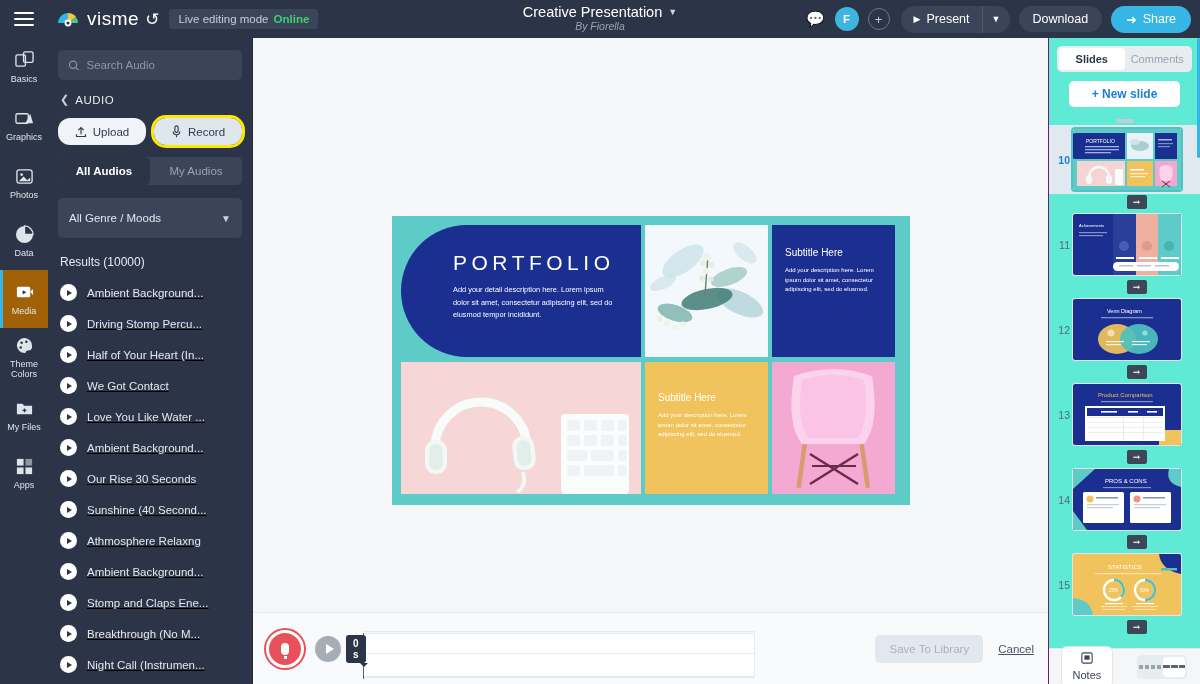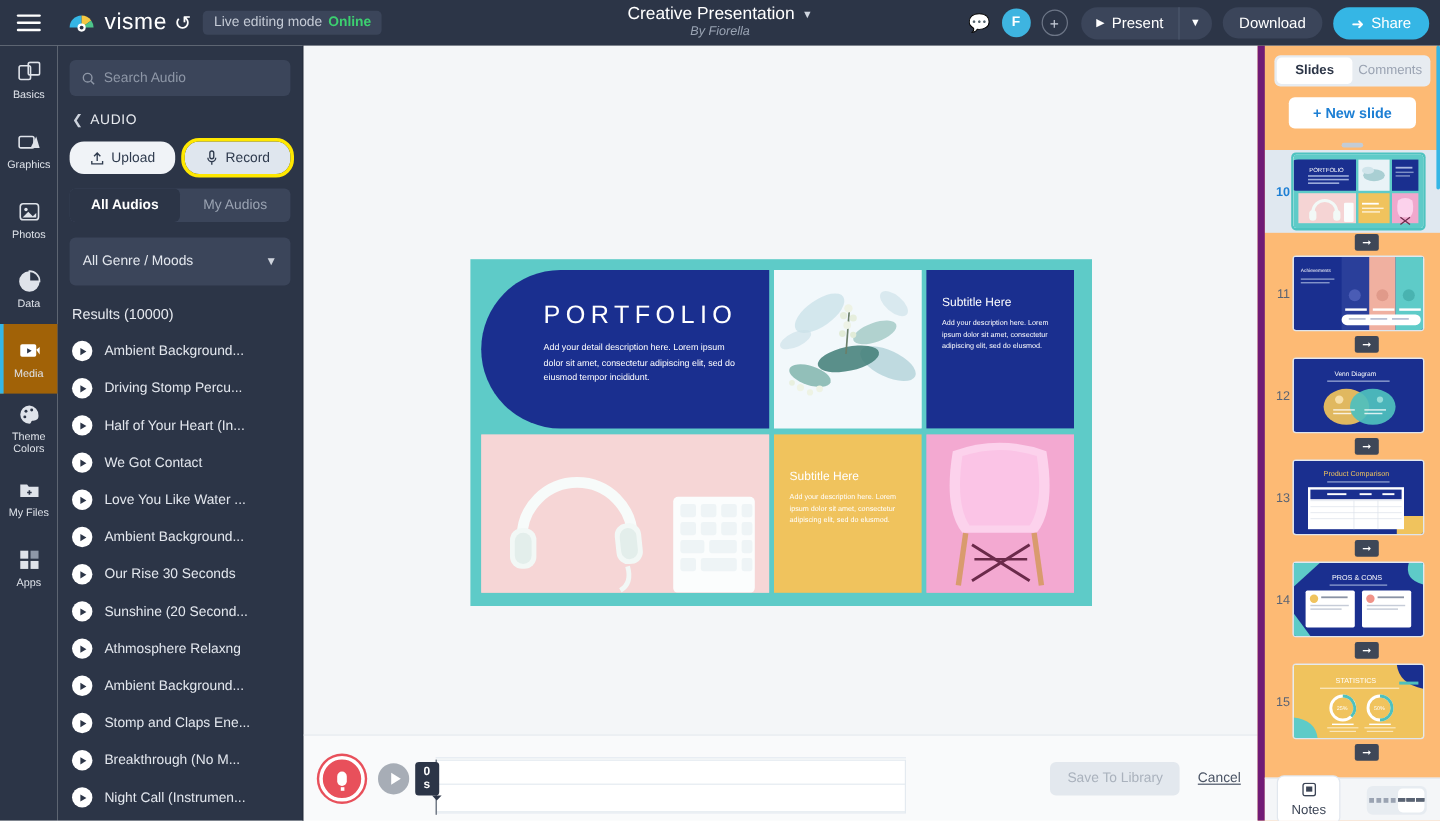--- a/index.html
+++ b/index.html
@@ -116,21 +116,21 @@
 
   .select {
     margin: 13px 10px 0 10px; height: 40px; background: #3b455a; border-radius: 5px;
     display: flex; align-items: center; justify-content: space-between; padding: 0 11px;
     color: #e3e7ee; font-size: 11.5px; cursor: pointer;
   }
   .select .chev { font-size: 10px; color: #cfd4dd; }
   .results { color: #e6e9ef; font-size: 12px; margin: 17px 12px 0 12px; }
   .track-list { margin-top: 8px; }
   .track {
-    display: flex; align-items: center; gap: 10px; padding: 7px 12px; cursor: pointer;
+    display: flex; align-items: center; gap: 10px; padding: 7px 12px; cursor: pointer; text-decoration: underline;
   }
   .play-ico {
     width: 17px; height: 17px; border-radius: 50%; background: #fff; flex: 0 0 17px;
     display: flex; align-items: center; justify-content: center;
   }
   .play-ico::after {
     content: ""; border-left: 5px solid #2c3547; border-top: 3.5px solid transparent;
     border-bottom: 3.5px solid transparent; margin-left: 2px;
   }
   .track-name { color: #e3e7ee; font-size: 11.5px; white-space: nowrap; }
@@ -201,21 +201,21 @@
   .rec-actions { display: flex; align-items: center; gap: 15px; padding-right: 14px; }
   .save-lib {
     background: #e3e8ee; color: #aab2bd; font-size: 11.5px; border-radius: 5px;
     padding: 8px 14px; cursor: pointer;
   }
   .cancel-link { color: #4a5364; font-size: 11.5px; text-decoration: underline; cursor: pointer; }
 
   
   .slides-panel {
     position: absolute; top: 38px; right: 0; width: 152px; height: 646px;
-    background: #fdba74; border-left: 6px solid #701a75;
+    background: #5eead4; border-left: 1px solid #701a75;
   }
   .sp-tabs {
     display: flex; margin: 8px 8px 0 8px; background: #e7ecf1; border-radius: 5px; height: 26px; padding: 2px;
   }
   .sp-tabs div { flex: 1; display: flex; align-items: center; justify-content: center;
     font-size: 11px; color: #9aa3b2; cursor: pointer; border-radius: 4px; }
   .sp-tabs div.on { background: #fff; color: #2c3547; font-weight: bold; }
   .new-slide {
     margin: 9px 20px 0 20px; height: 26px; background: #fff; border-radius: 5px;
     display: flex; align-items: center; justify-content: center; color: #1d7fd4;
@@ -466,21 +466,21 @@
         <div class="track">
           <div class="play-ico"></div>
           <div class="track-name">Ambient Background...</div>
         </div>
         <div class="track">
           <div class="play-ico"></div>
           <div class="track-name">Our Rise 30 Seconds</div>
         </div>
         <div class="track">
           <div class="play-ico"></div>
-          <div class="track-name">Sunshine (20 Second...</div>
+          <div class="track-name">Sunshine (40 Second...</div>
         </div>
         <div class="track">
           <div class="play-ico"></div>
           <div class="track-name">Athmosphere Relaxng</div>
         </div>
         <div class="track">
           <div class="play-ico"></div>
           <div class="track-name">Ambient Background...</div>
         </div>
         <div class="track">

